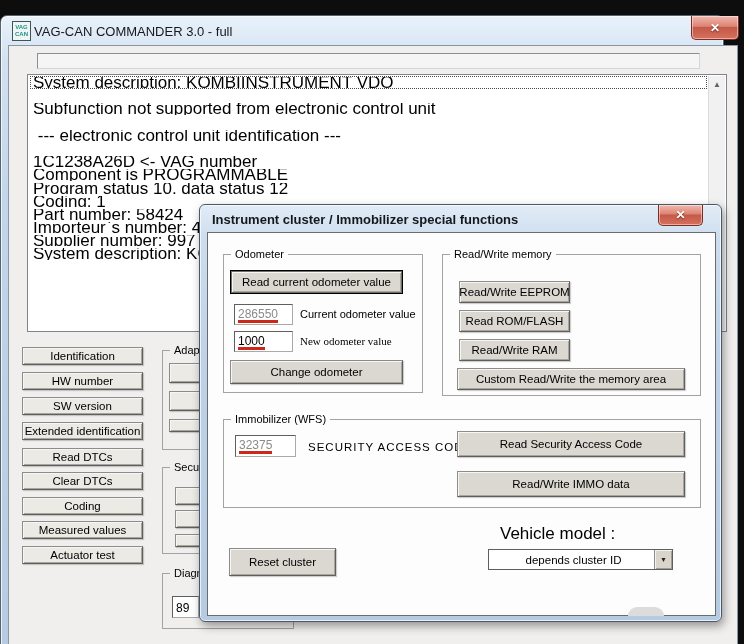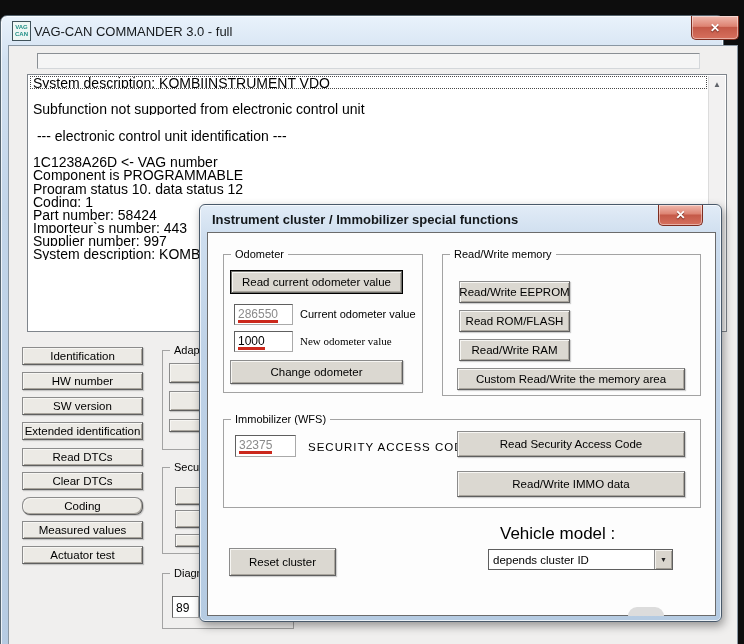--- a/index.html
+++ b/index.html
@@ -35,21 +35,21 @@
     background:#f0efee; border:1px solid #8a97a3;
   }
 
   
   .sunken-field {
     background:#f5f5f5; border:1px solid #8a8f94;
     border-bottom-color:#d4d7da; border-right-color:#d4d7da;
   }
   .listbox { background:#fff; border:1px solid #7f858c; overflow:hidden; }
   .list-lines { position:absolute; left:2px; top:1px; right:19px; }
-  .list-line { height:13.2px; line-height:12.8px; font-size:14px; color:#000;
+  .list-line { height:13.2px; line-height:12.8px; font-size:17px; color:#000;
     white-space:pre; border:1px dotted transparent; padding-left:2px; overflow:hidden; }
   .list-line.sel { border-color:#474747; }
   .vscroll { position:absolute; top:1px; right:1px; bottom:1px; width:17px;
     background:#f2f1f1; border-left:1px solid #dcdcdc; }
   .scroll-arrow { position:absolute; left:0; width:100%; height:16px; font-size:8px; color:#5f636a;
     display:flex; align-items:center; justify-content:center; cursor:pointer; }
 
   .btn {
     position:absolute; background:#dbd8d1; border:1px solid #8c8c8c;
     border-bottom-color:#5f5f5f; border-right-color:#5f5f5f;
@@ -136,21 +136,21 @@
         <div class="scroll-arrow" style="bottom:0;">▼</div>
       </div>
     </div>
 
     <div class="btn btn-light" style="left:13px; top:301px; width:121px; height:18px;">Identification</div>
     <div class="btn btn-light" style="left:13px; top:326px; width:121px; height:18px;">HW number</div>
     <div class="btn btn-light" style="left:13px; top:351px; width:121px; height:18px;">SW version</div>
     <div class="btn btn-light" style="left:13px; top:376px; width:121px; height:18px;">Extended identification</div>
     <div class="btn btn-light" style="left:13px; top:402px; width:121px; height:18px;">Read DTCs</div>
     <div class="btn btn-light" style="left:13px; top:426px; width:121px; height:18px;">Clear DTCs</div>
-    <div class="btn btn-light" style="left:13px; top:451px; width:121px; height:18px;border-radius:8px;">Coding</div>
+    <div class="btn btn-light" style="left:13px; top:451px; width:121px; height:18px;">Coding</div>
     <div class="btn btn-light" style="left:13px; top:475px; width:121px; height:18px;">Measured values</div>
     <div class="btn btn-light" style="left:13px; top:500px; width:121px; height:18px;">Actuator test</div>
 
     <div class="grp" style="left:153px; top:304px; width:132px; height:100px;">
       <span class="grp-label bg-client">Adap</span>
       <div class="btn btn-light" style="left:6px; top:12px; width:118px; height:20px;">St</div>
       <div class="btn btn-light" style="left:6px; top:40px; width:118px; height:20px;">Car</div>
       <div class="btn btn-light" style="left:6px; top:68px; width:118px; height:13px;"></div>
     </div>
 
@@ -206,19 +206,19 @@
     <div class="tinput" style="left:11px; top:15px; width:61px; height:22px;">
       <span class="ul-red gray-val">32375</span>
     </div>
     <span class="lbl" style="left:84px; top:21px; font-size:11.5px; letter-spacing:1px;">SECURITY ACCESS CODE</span>
     <div class="btn" style="left:233px; top:11px; width:228px; height:26px;">Read Security Access Code</div>
     <div class="btn" style="left:233px; top:51px; width:228px; height:26px;">Read/Write IMMO data</div>
   </div>
 
   <span class="lbl" style="left:300px; top:319px; font-size:17px;">Vehicle model :</span>
   <div class="btn" style="left:29px; top:343px; width:107px; height:28px;">Reset cluster</div>
-  <div class="combo" style="left:288px; top:344px; width:185px; height:21px;">
+  <div class="combo" style="left:288px; top:344px; width:185px; height:21px;text-align:center;">
     <span class="combo-text">depends cluster ID</span>
     <span class="combo-btn">▼</span>
   </div>
 
   <div class="bump" style="left:428px; top:402px; width:36px; height:9px;"></div>
 </div>
 
 </body></html>

